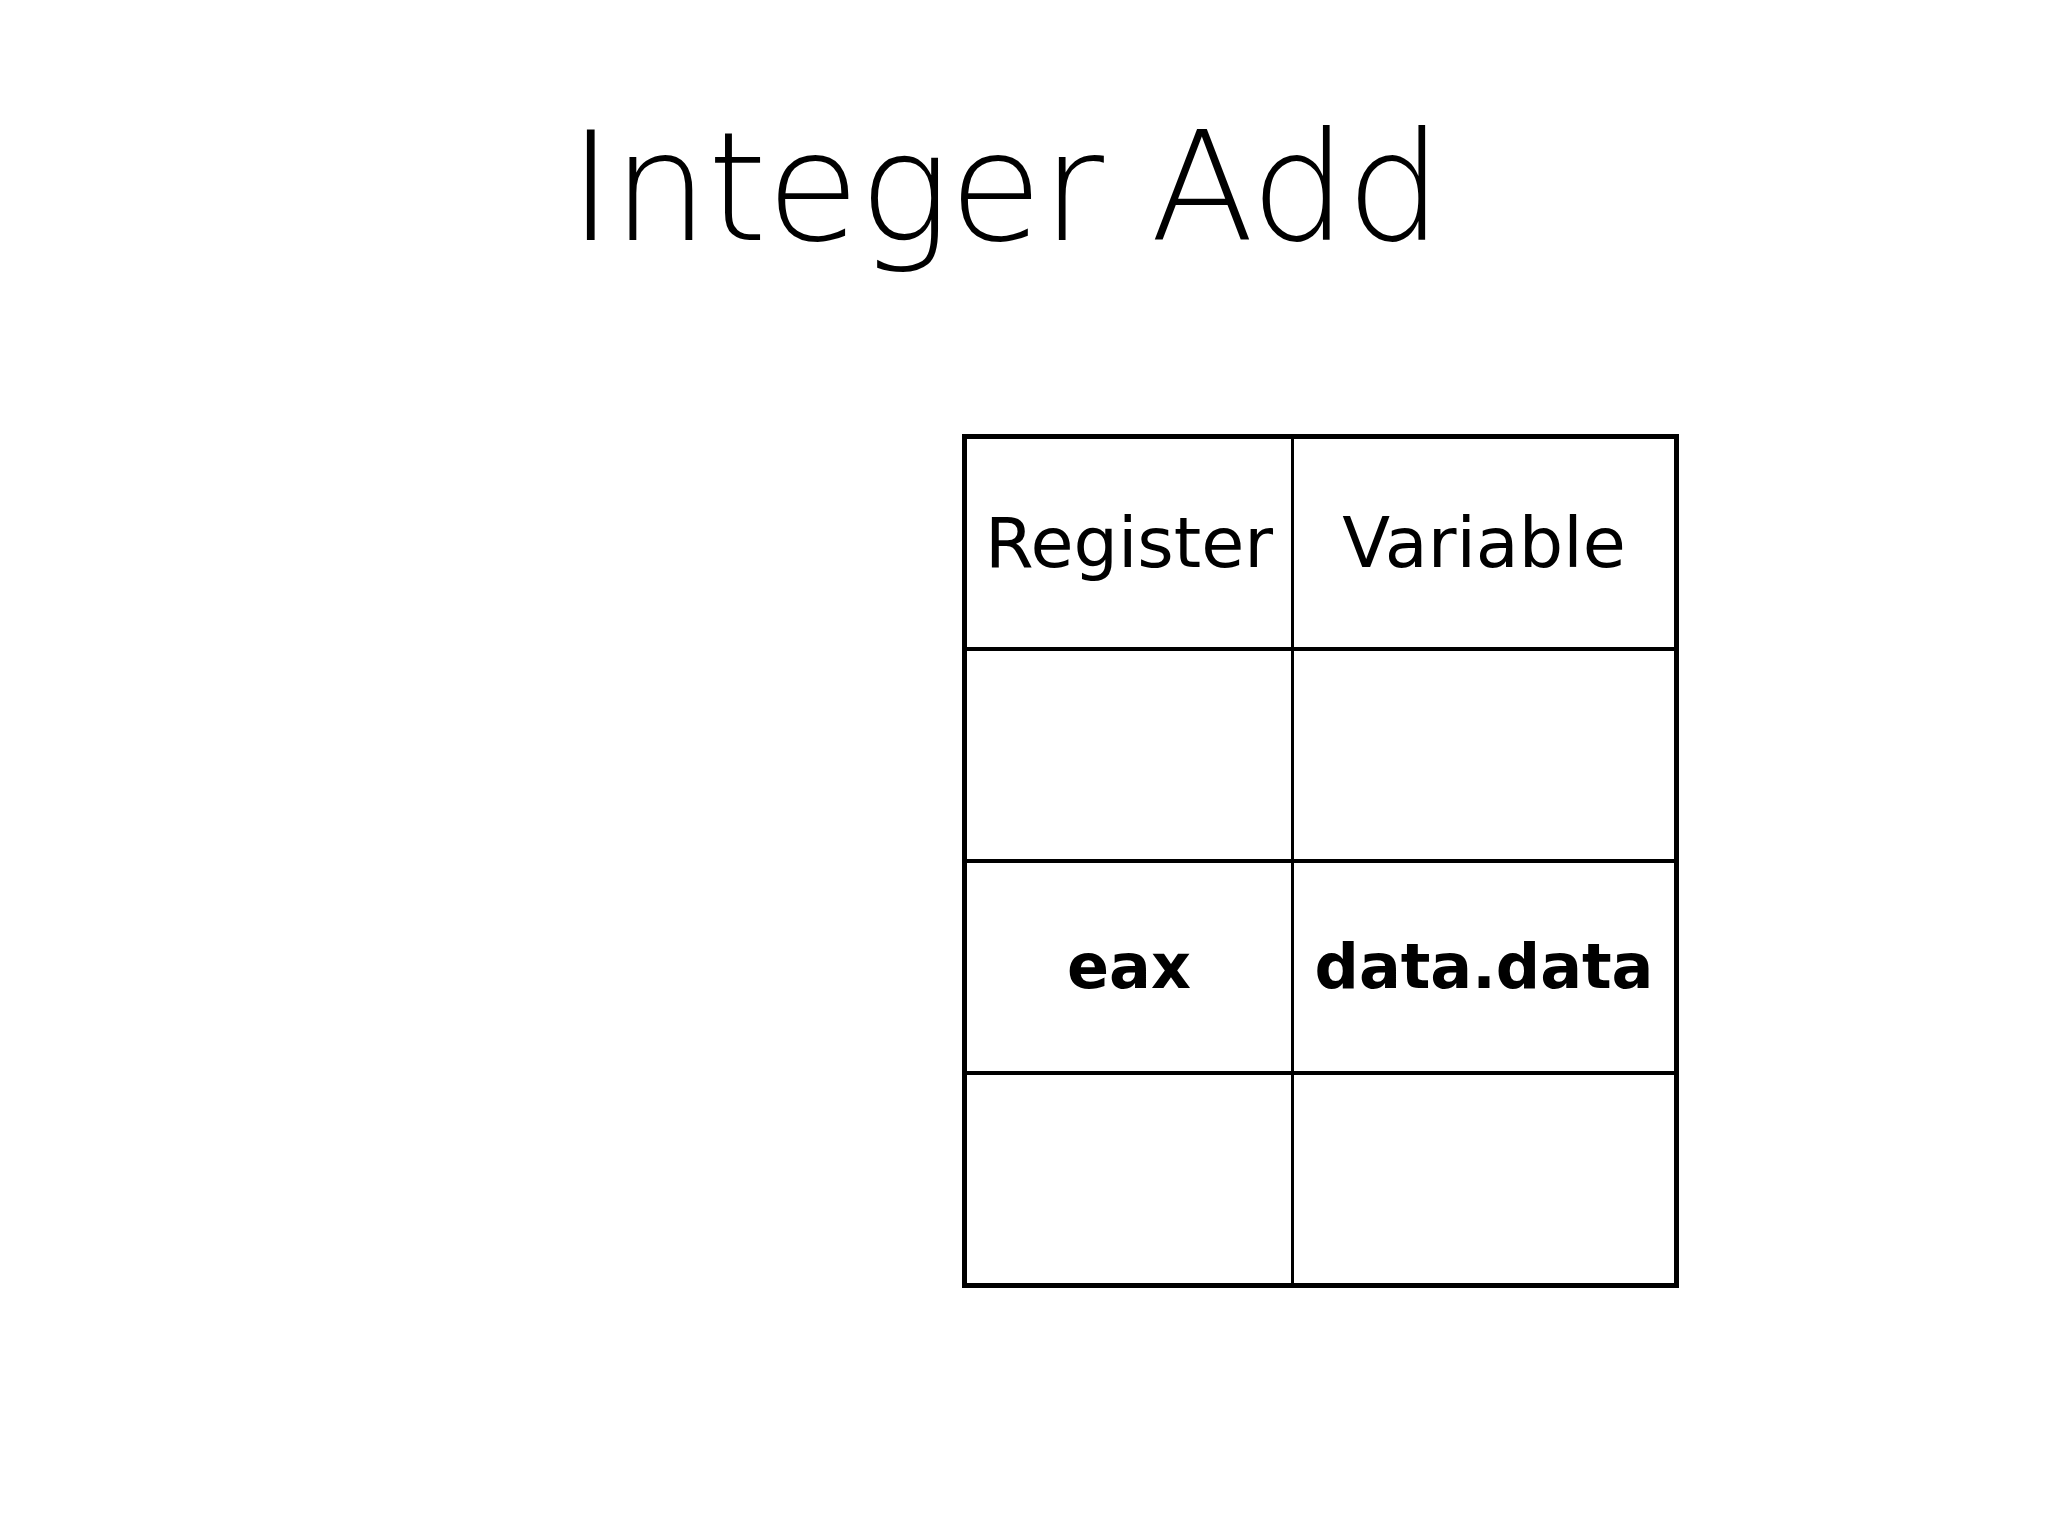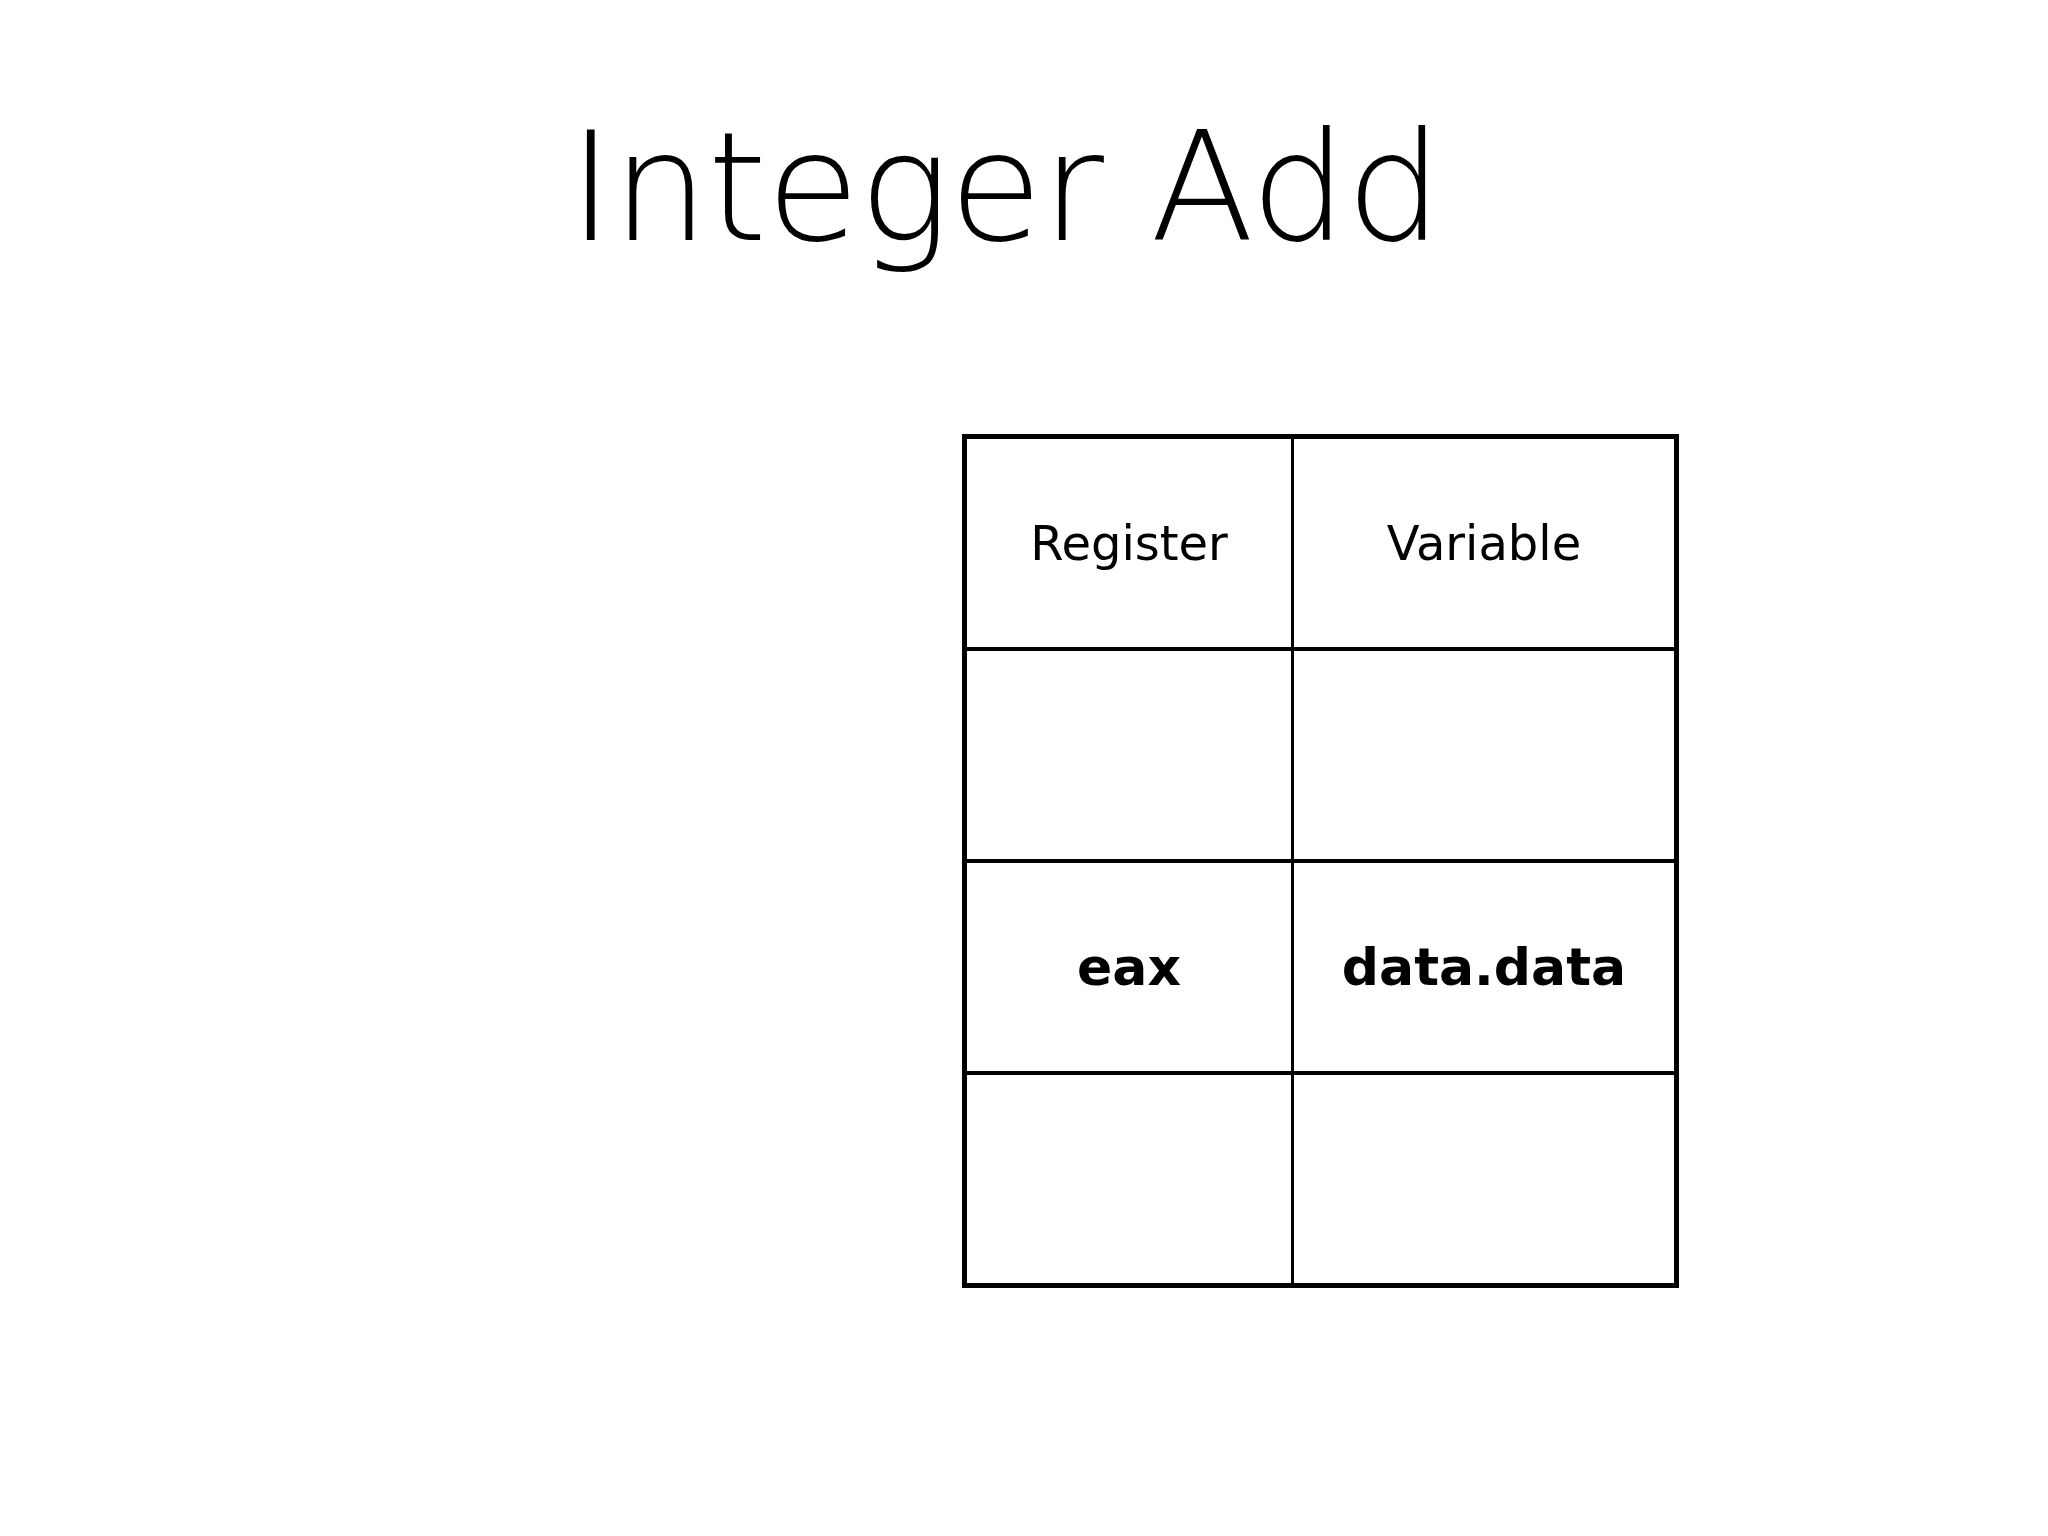--- a/index.html
+++ b/index.html
@@ -74,29 +74,29 @@
     display: block;
     width: 100%;
     text-align: center;
     line-height: 1;
     white-space: pre;
   }
 
   
   .row-header .cell-text {
     font-family: "DejaVu Sans", sans-serif;
-    font-size: 48px;
+    font-size: 70px;
     font-weight: 400;
     letter-spacing: 0px;
   }
 
   
   .row-data .cell-text {
     font-family: "DejaVu Sans", sans-serif;
-    font-size: 52px;
+    font-size: 62px;
     font-weight: 700;
     letter-spacing: 0px;
   }
 
   
   .row-empty .cell-text {
     font-size: 62px;
     line-height: 1;
   }
 </style>

